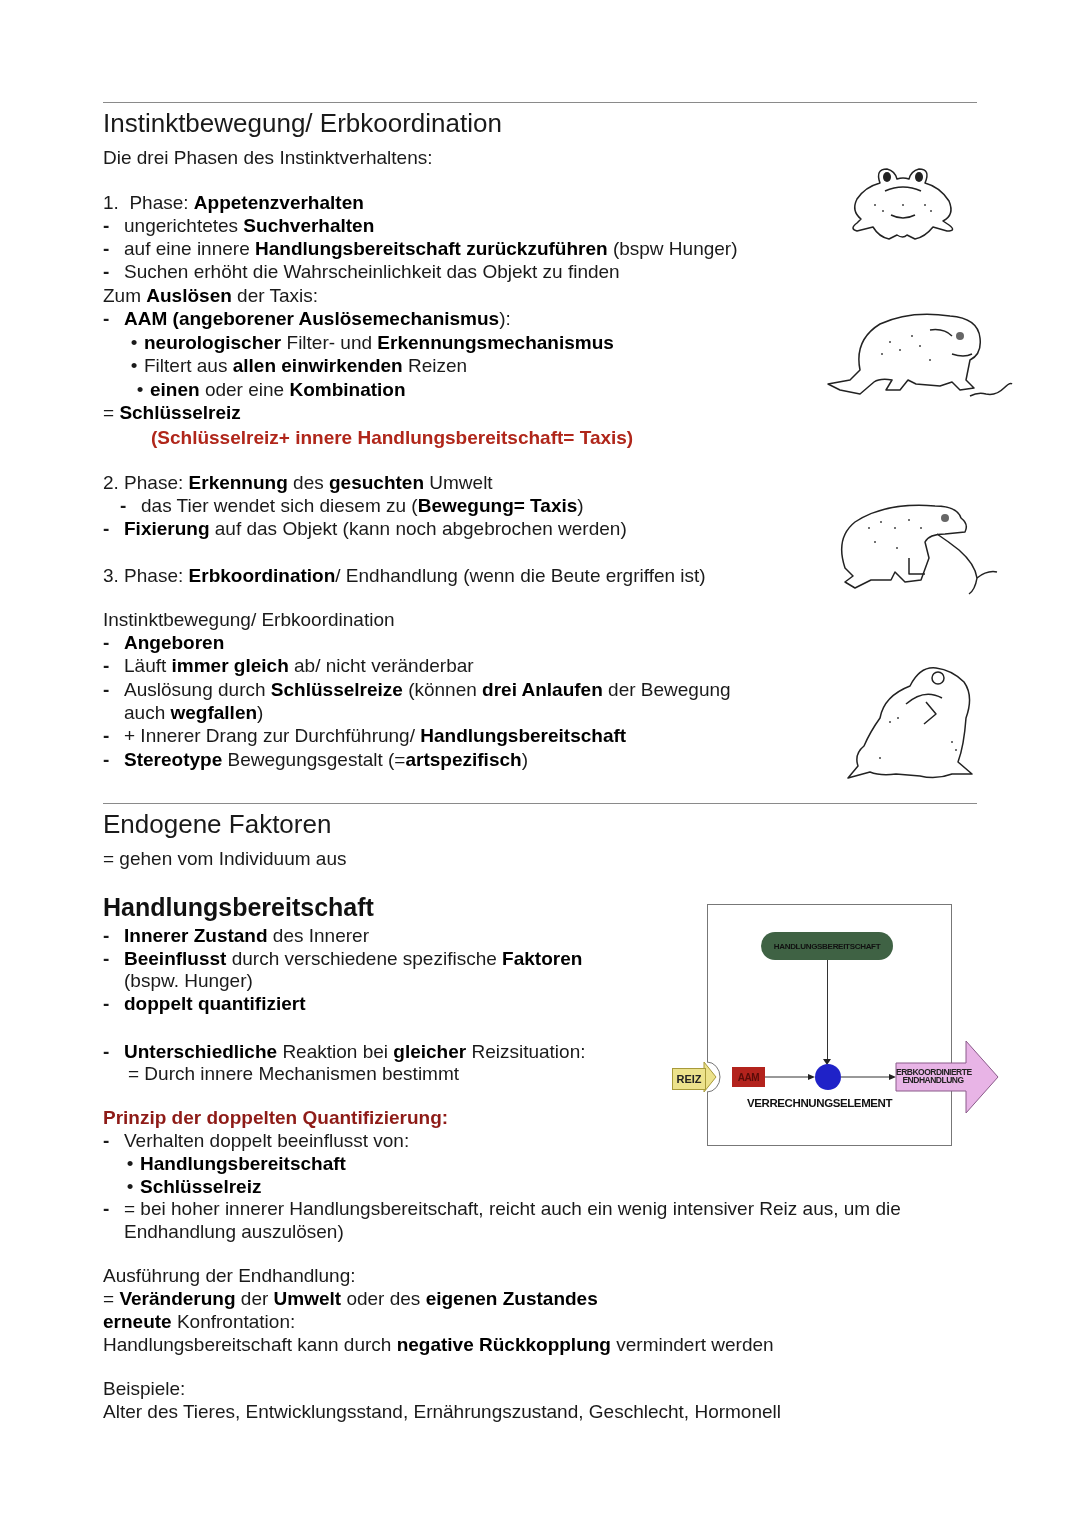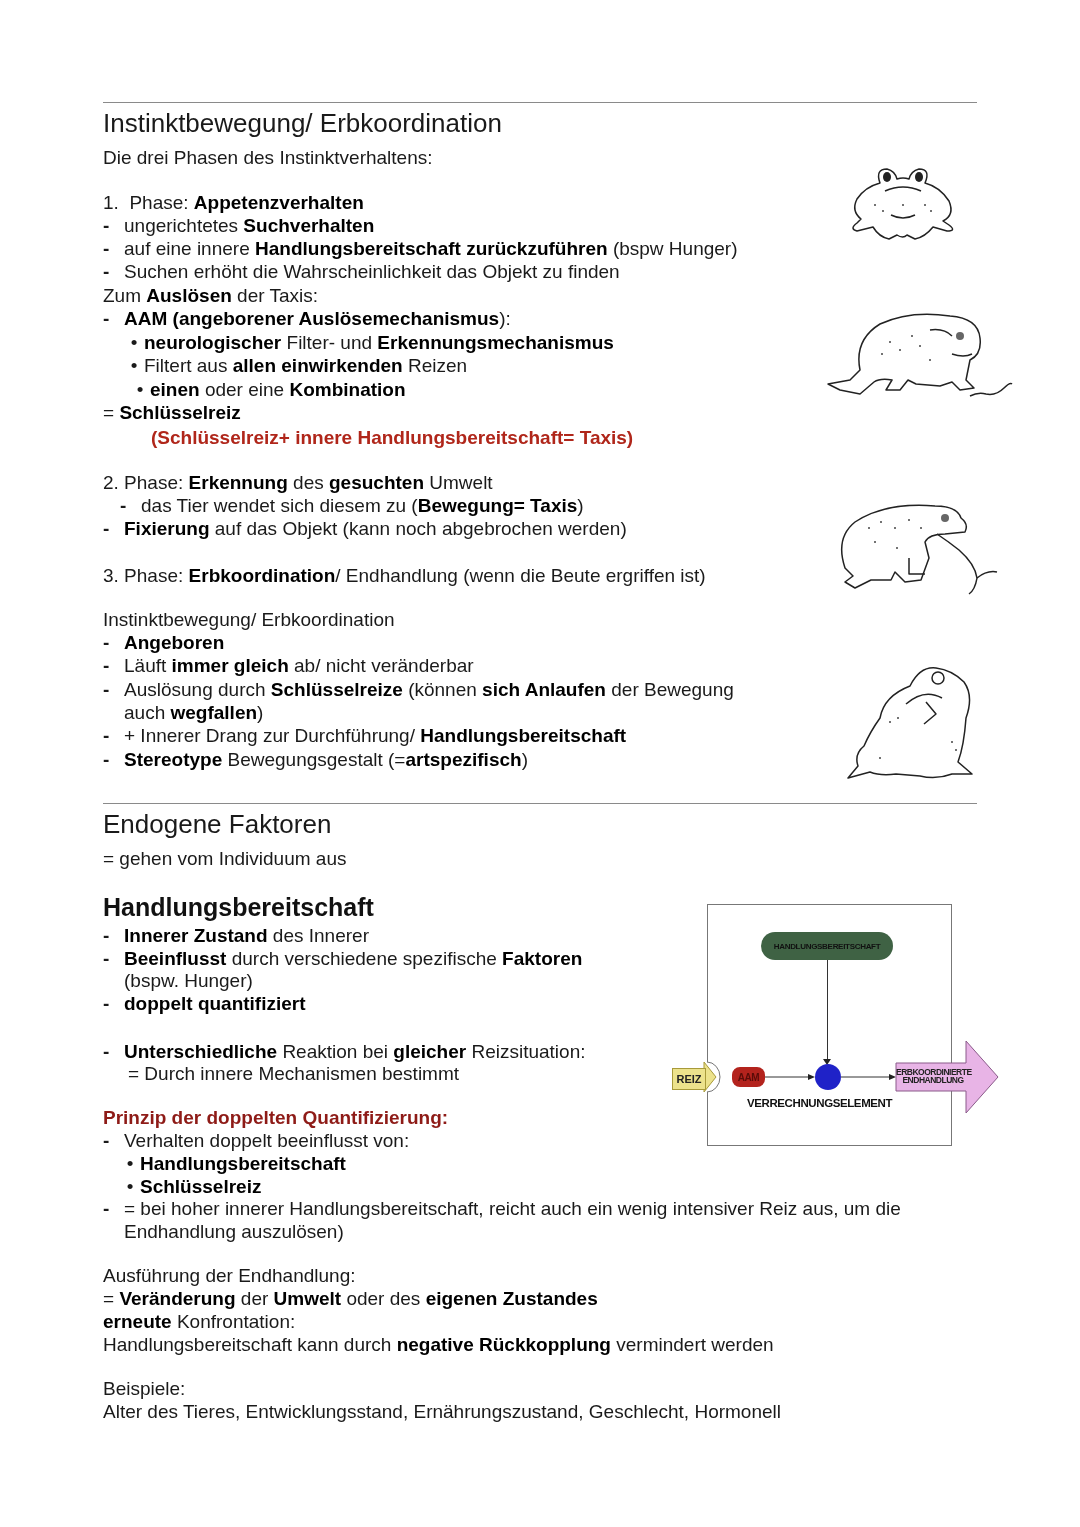--- a/index.html
+++ b/index.html
@@ -17,21 +17,21 @@
   .img { position: absolute; }
   
   .diag-frame { position: absolute; left: 707px; top: 904px; width: 243px; height: 240px; border: 1px solid #777; }
   .hb-pill { position: absolute; left: 761px; top: 932px; width: 132px; height: 28px; border-radius: 14px;
              background: #3f6244; color: #111; font-size: 8px; font-weight: 700; letter-spacing: -0.3px;
              display: flex; align-items: center; justify-content: center; }
   .vline { position: absolute; left: 827px; top: 960px; width: 1px; height: 100px; background: #333; }
   .reiz { position: absolute; left: 672px; top: 1068px; width: 32px; height: 20px; background: #ece28c;
           border: 1px solid #a89a3a; font-size: 11px; font-weight: 700; color: #222; display:flex; align-items:center; justify-content:center; }
   .aam { position: absolute; left: 732px; top: 1067px; width: 33px; height: 20px; background: #b3231d; color: #5a0c08;
-         font-size: 10px; font-weight: 700; display:flex; align-items:center; justify-content:center; letter-spacing:-0.5px;border-radius:8px; }
+         font-size: 10px; font-weight: 700; display:flex; align-items:center; justify-content:center; letter-spacing:-0.5px; }
   .verr-circle { position: absolute; left: 815px; top: 1064px; width: 26px; height: 26px; border-radius: 50%; background: #1f22c8; }
   .verr-label { position: absolute; left: 747px; top: 1097px; font-size: 11.5px; font-weight: 700; color: #111; letter-spacing: -0.4px; white-space: nowrap; }
   .erb-text { position: absolute; left: 896px; top: 1068px; width: 74px; font-size: 8.5px; font-weight: 700; line-height: 8px;
               color: #222; text-align: center; letter-spacing: -0.5px; }
 </style>
 </head>
 <body>
 
 <div class="hr" style="top:102px;"></div>
 <div class="title" style="top:108px;">Instinktbewegung/ Erbkoordination</div>
@@ -84,21 +84,21 @@
 </div>
 
 <div class="line" style="top:608px;">Instinktbewegung/ Erbkoordination</div>
 <div class="line" style="top:631px;">
   <span class="dash">-</span><b>Angeboren</b>
 </div>
 <div class="line" style="top:654px;">
   <span class="dash">-</span><span style="white-space:pre;">Läuft </span><b>immer gleich</b><span> ab/ nicht veränderbar</span>
 </div>
 <div class="line" style="top:678px;">
-  <span class="dash">-</span><span style="white-space:pre;">Auslösung durch </span><b>Schlüsselreize</b><span style="white-space:pre;"> (können </span><b>sich Anlaufen</b><span> der Bewegung</span>
+  <span class="dash">-</span><span style="white-space:pre;">Auslösung durch </span><b>Schlüsselreize</b><span style="white-space:pre;"> (können </span><b>drei Anlaufen</b><span> der Bewegung</span>
 </div>
 <div class="line" style="top:701px; left:124px;">
   <span style="white-space:pre;">auch </span><b>wegfallen</b><span>)</span>
 </div>
 <div class="line" style="top:724px;">
   <span class="dash">-</span><span style="white-space:pre;">+ Innerer Drang zur Durchführung/ </span><b>Handlungsbereitschaft</b>
 </div>
 <div class="line" style="top:748px;">
   <span class="dash">-</span><b>Stereotype</b><span style="white-space:pre;"> Bewegungsgestalt (=</span><b>artspezifisch</b><span>)</span>
 </div>

